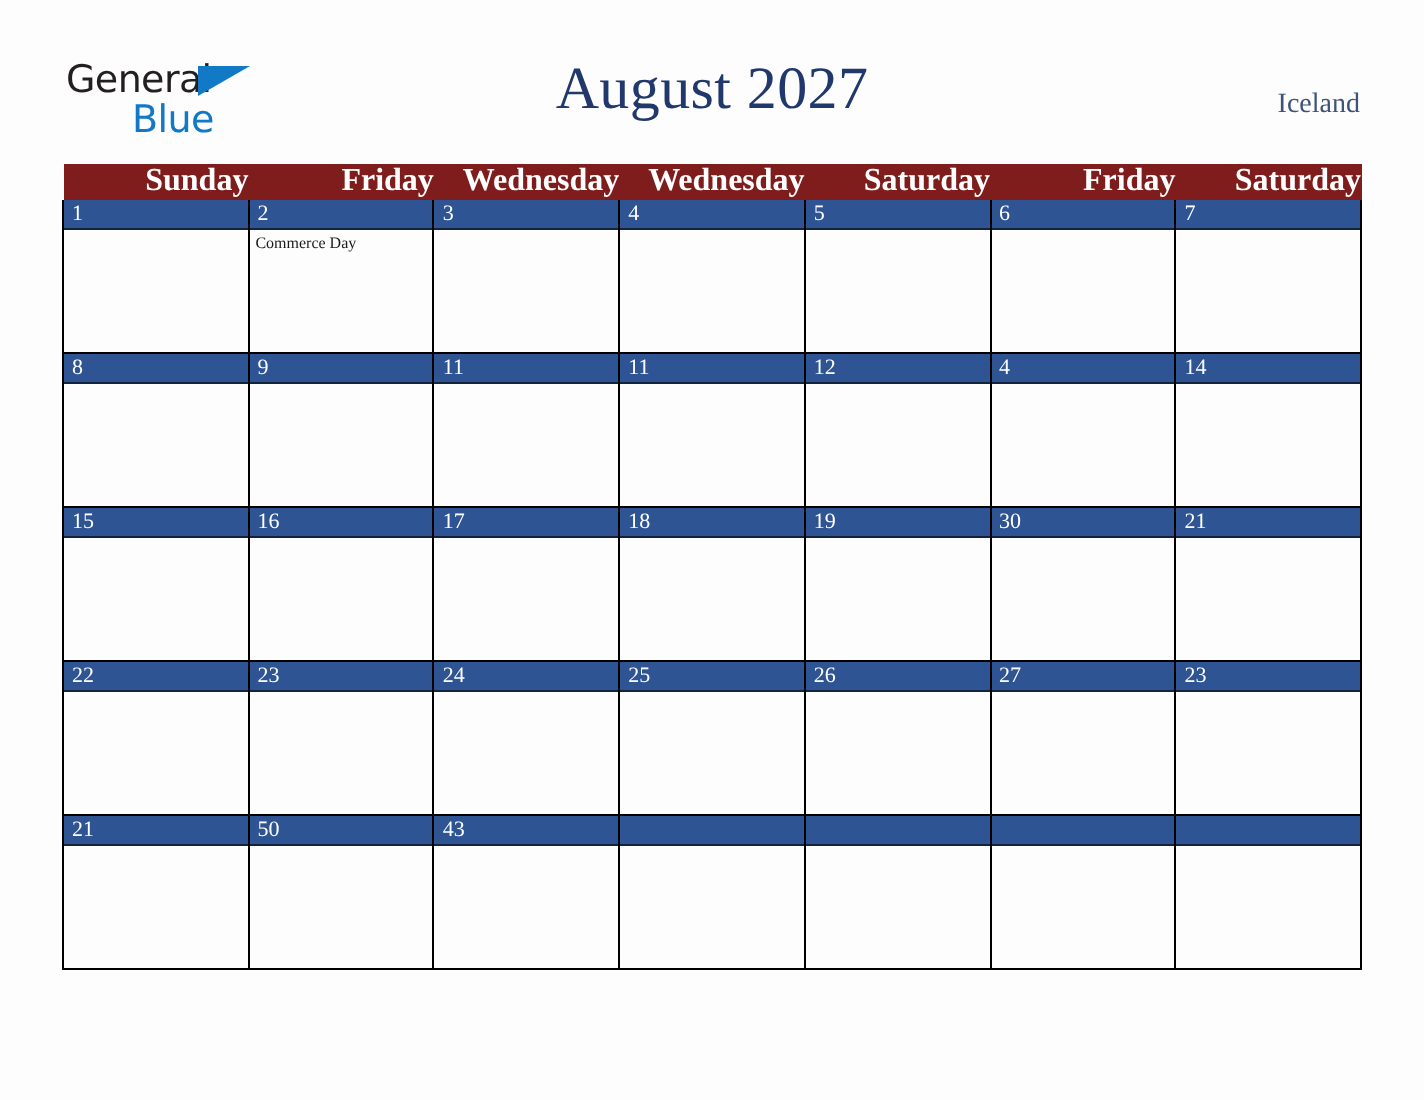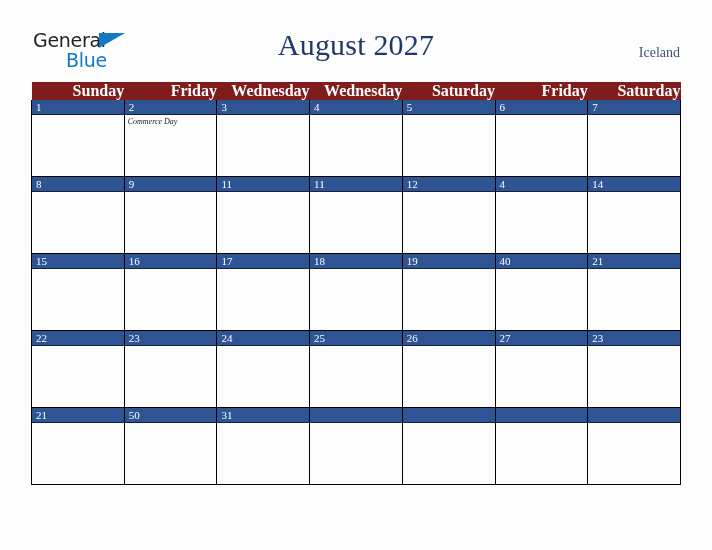--- a/index.html
+++ b/index.html
@@ -122,21 +122,20 @@
     height: 14px;
     line-height: 14px;
     padding-left: 4px;
     border-bottom: 1px solid #13223d;
   }
   .daynum.empty {
     color: transparent;
   }
   .events {
     padding: 2px 3px 0 3px;
-    font-style: italic;
   }
   .event {
     font-size: 8px;
     line-height: 10px;
     color: #1a1a1a;
     font-family: "Liberation Serif", serif;
     display: block;
   }
 </style>
 </head>
@@ -246,21 +245,21 @@
         </td>
         <td>
           <span class="daynum">18</span>
           <div class="events"></div>
         </td>
         <td>
           <span class="daynum">19</span>
           <div class="events"></div>
         </td>
         <td>
-          <span class="daynum">40</span>
+          <span class="daynum">30</span>
           <div class="events"></div>
         </td>
         <td>
           <span class="daynum">21</span>
           <div class="events"></div>
         </td>
       </tr>
       <tr class="week-row">
         <td>
           <span class="daynum">22</span>
@@ -294,21 +293,21 @@
       <tr class="week-row">
         <td>
           <span class="daynum">21</span>
           <div class="events"></div>
         </td>
         <td>
           <span class="daynum">50</span>
           <div class="events"></div>
         </td>
         <td>
-          <span class="daynum">31</span>
+          <span class="daynum">43</span>
           <div class="events"></div>
         </td>
         <td>
           <span class="daynum empty"></span>
           <div class="events"></div>
         </td>
         <td>
           <span class="daynum empty"></span>
           <div class="events"></div>
         </td>

